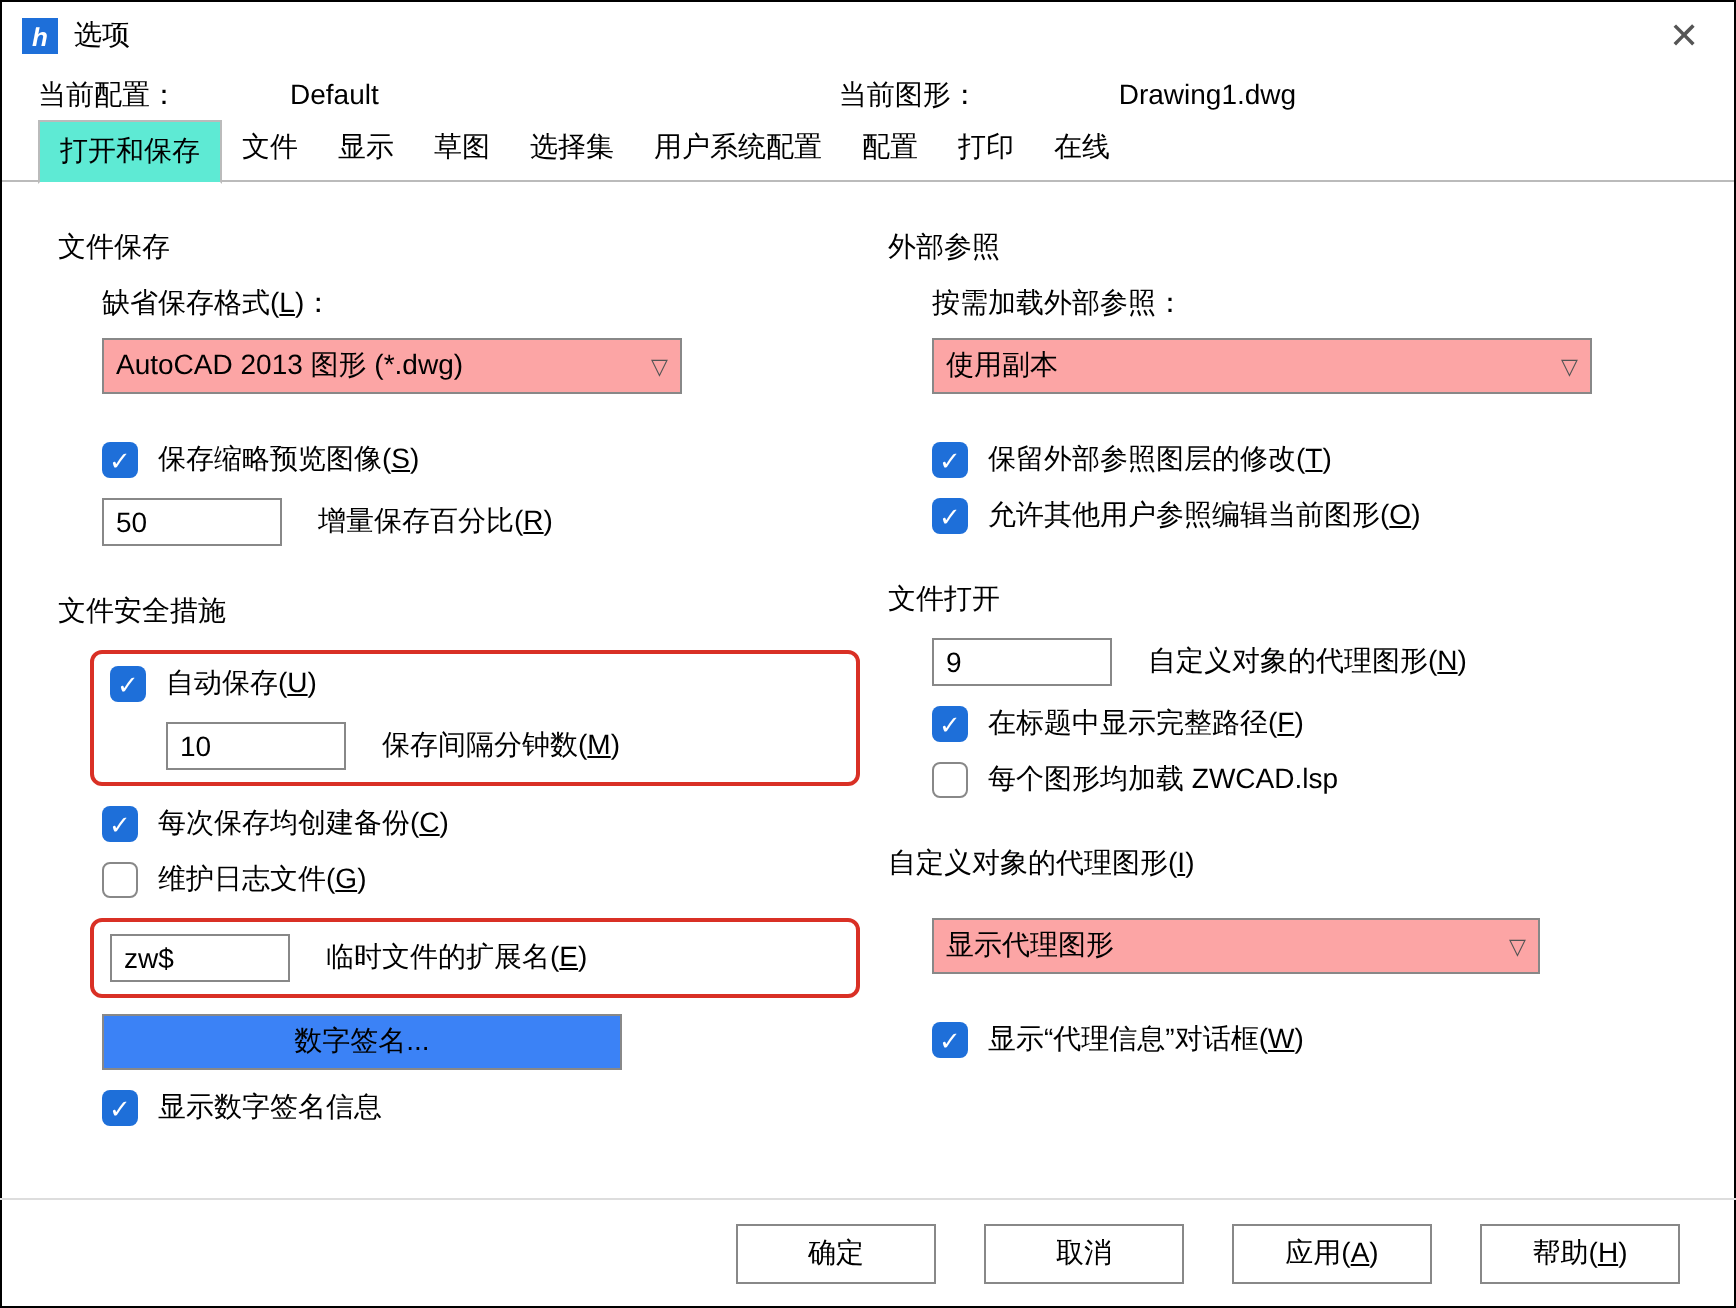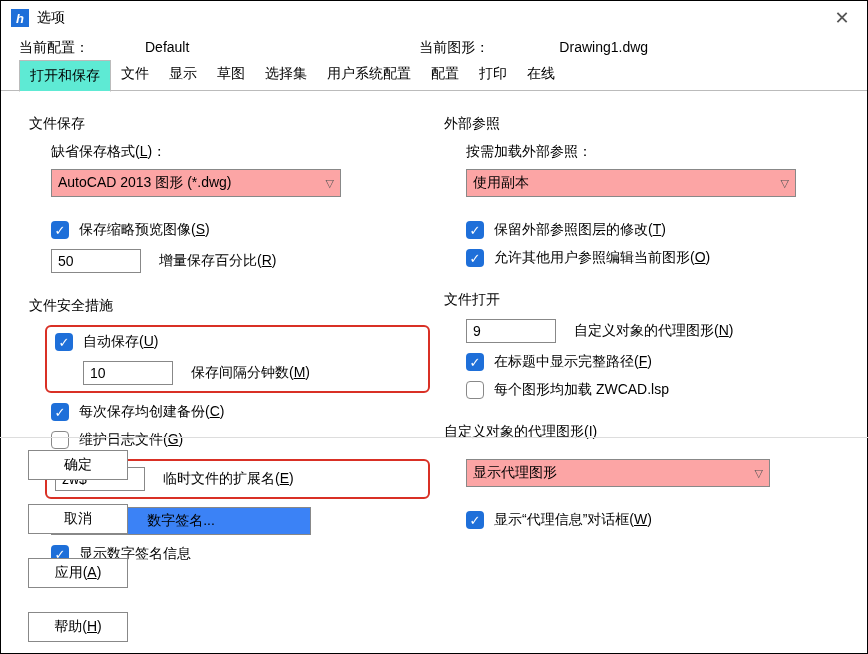--- a/index.html
+++ b/index.html
@@ -23,21 +23,21 @@
 .select { display: inline-flex; align-items: center; border: 1px solid #888; height: 28px; padding: 0 6px; width: 290px; justify-content: space-between; background: #fca5a5; cursor: pointer; margin: 8px 0 14px 0; }
 .chev { font-size: 11px; color: #555; }
 .check-row { display: flex; align-items: center; margin: 10px 0; }
 .checkbox { width: 18px; height: 18px; border-radius: 4px; display: inline-flex; align-items: center; justify-content: center; margin-right: 10px; font-size: 13px; }
 .checkbox.on { background: #1e6fd9; color: #fff; }
 .checkbox.off { border: 1.5px solid #888; background: #fff; }
 .input-row { display: flex; align-items: center; margin: 10px 0; }
 .num-input { border: 1px solid #888; height: 24px; width: 90px; padding: 0 6px; display: inline-flex; align-items: center; margin-right: 18px; background: #fff; }
 .btn-sm { border: 1px solid #888; background: #3b82f6; padding: 4px 0; width: 260px; text-align: center; cursor: pointer; margin: 8px 0; display: block; }
 .hl { border: 2.5px solid #d93025; border-radius: 6px; padding: 6px 8px; margin: 4px -6px; }
-.footer { position: absolute; bottom: 0; left: 0; right: 0; display: flex; justify-content: flex-end; gap: 24px; padding: 12px 28px; border-top: 1px solid #ddd; flex-direction: column; }
+.footer { position: absolute; bottom: 0; left: 0; right: 0; display: flex; justify-content: flex-end; gap: 24px; padding: 12px 28px; border-top: 1px solid #ddd; }
 .btn { border: 1px solid #888; background: #fff; padding: 5px 0; width: 100px; text-align: center; cursor: pointer; }
 .u { text-decoration: underline; }
 </style>
 </head>
 <body>
 
 <div class="titlebar">
   <span class="app-icon">h</span>
   <span class="title">选项</span>
   <span class="close-x">✕</span>

